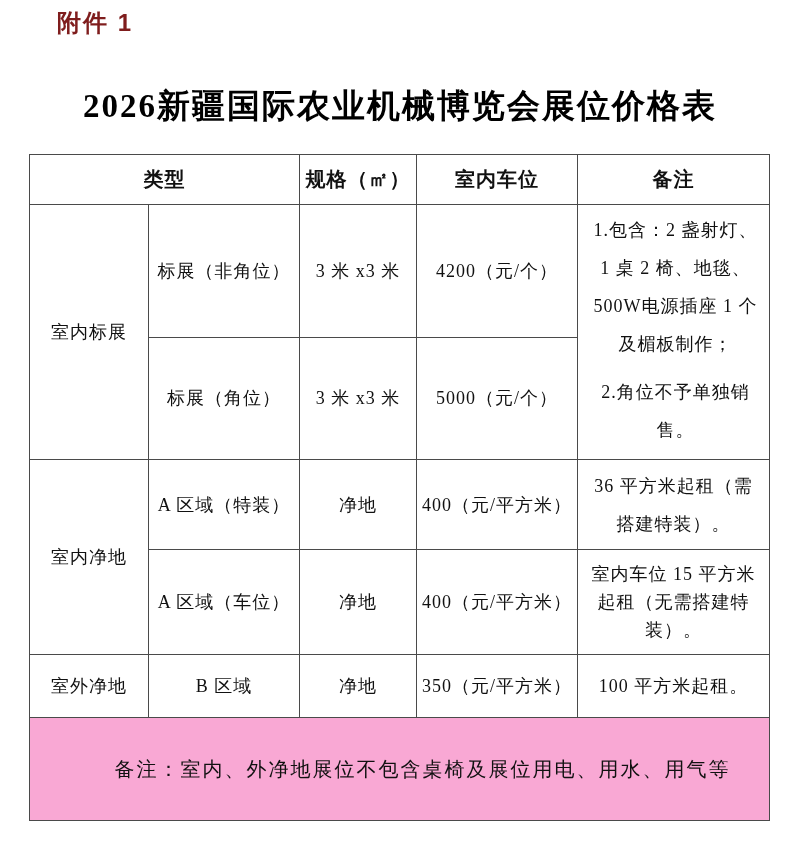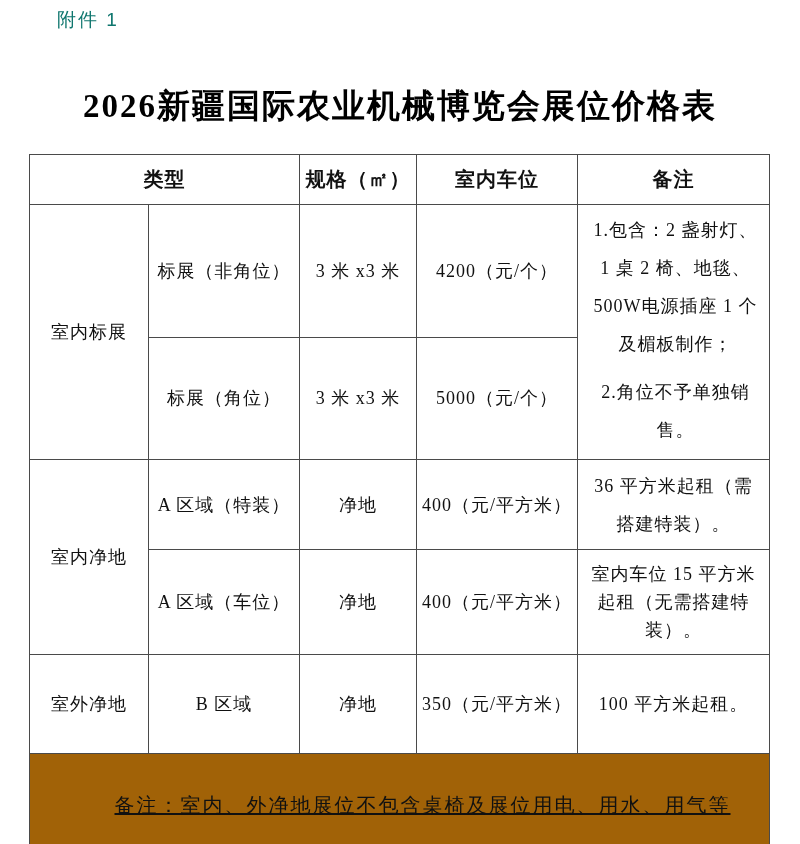--- a/index.html
+++ b/index.html
@@ -11,24 +11,24 @@
     background: #ffffff;
     color: #000000;
     font-family: "Liberation Serif", "DejaVu Serif", serif;
     overflow: hidden;
   }
   .attachment-label {
     position: absolute;
     left: 57px;
     top: 7px;
     font-family: "Liberation Sans", "DejaVu Sans", sans-serif;
-    font-size: 19px;
-    font-weight: 400;
+    font-size: 24px;
+    font-weight: 700;
     letter-spacing: 2px;
-    color: #0f766e;
+    color: #7f1d1d;
   }
   .doc-title {
     position: absolute;
     left: 0;
     top: 84px;
     width: 100%;
     text-align: center;
     font-size: 33px;
     font-weight: 700;
     letter-spacing: 2px;
@@ -51,39 +51,38 @@
     letter-spacing: 1px;
     padding: 2px 4px;
     background: #ffffff;
   }
   .price-table td.hdr { font-weight: 700; font-size: 20px; }
   tr.row-header  td { height: 50px; }
   tr.row-r1      td { height: 132px; }
   tr.row-r2      td { height: 122px; }
   tr.row-r3      td { height: 90px; }
   tr.row-r4      td { height: 90px; }
-  tr.row-r5      td { height: 99px; }
+  tr.row-r5      td { height: 63px; }
   tr.row-footer  td { height: 103px; }
   td.remark-merged {
     text-align: center;
     vertical-align: middle;
     padding: 6px 8px 6px 12px;
     line-height: 38px;
   }
   td.remark-merged p.item-1 { margin: 0 0 10px 0; }
   td.remark-merged p.item-2 { margin: 4px; }
   td.remark-center { line-height: 38px; padding: 2px 8px; }
   td.remark-tight  { line-height: 28px; padding: 10px 8px; }
   td.footer-note-cell {
-    background: #a16207;
+    background: #f9a8d4;
     font-size: 20px;
     letter-spacing: 2px;
     padding-left: 50px;
     text-align: center;
-    text-decoration: underline;
   }
 </style>
 </head>
 <body>
 
 <div class="page">
 
   <div class="attachment-label">附件 1</div>
 
   <div class="doc-title">2026新疆国际农业机械博览会展位价格表</div>

